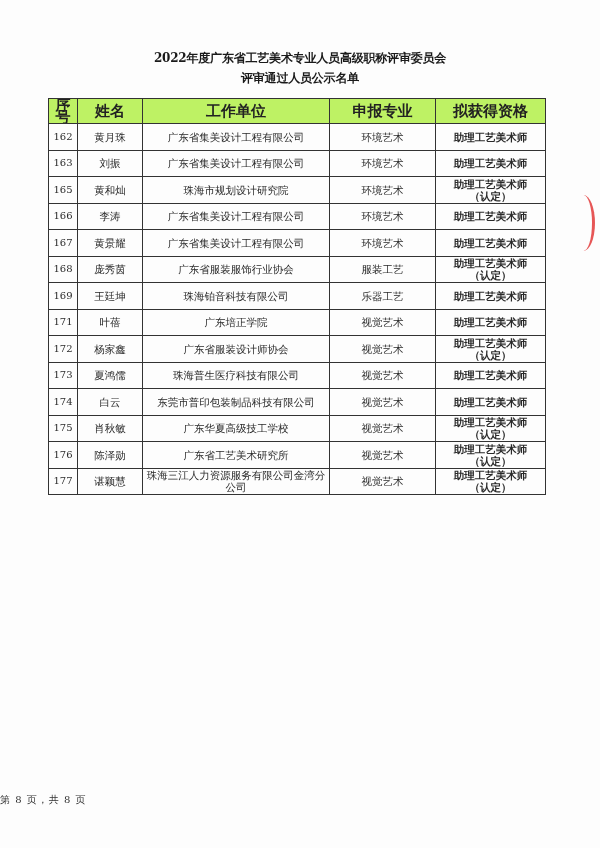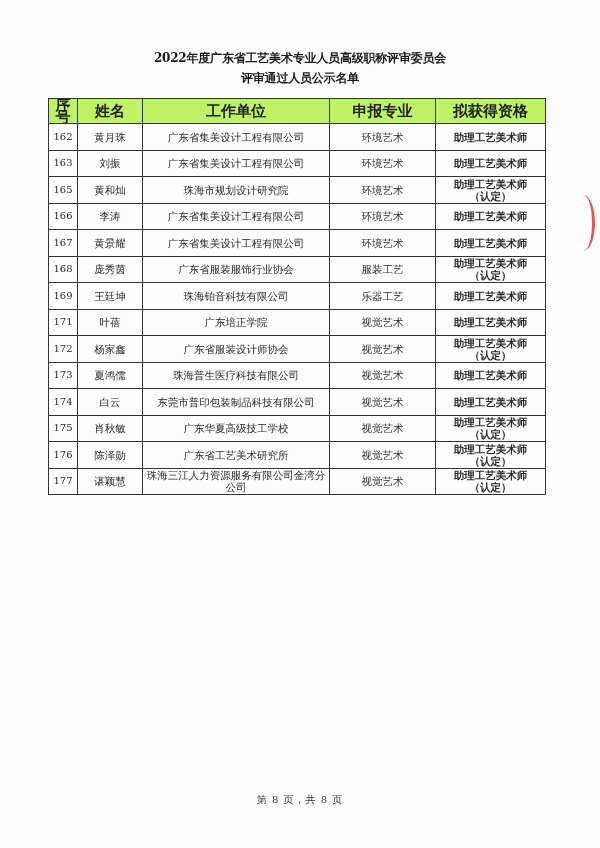--- a/index.html
+++ b/index.html
@@ -42,21 +42,21 @@
       height: 21px;
       font-weight: bold;
       font-size: 15px;
     }
     table.roster tbody td { height: 25.5px; color: #2a2a2a; }
     table.roster tbody td.num { font-size: 10px; }
     table.roster tbody td .sub { display:block;font-weight:bold; }
     table.roster { border: 1.5px solid #222; }
     .footer {
       position: absolute; left: 0; width: 600px; top: 793px;
-      text-align: center; font-size: 10px; color: #333;
+      font-size: 10px; color: #333;
       letter-spacing: 1px;
     }
     .seal-edge {
       position: absolute; left: 572px; top: 195px;
       width: 20px; height: 56px;
       border-right: 3px solid #e33a3a;
       border-radius: 0 50% 50% 0 / 0 50% 50% 0;
       opacity: 0.85;
     }
   </style>

